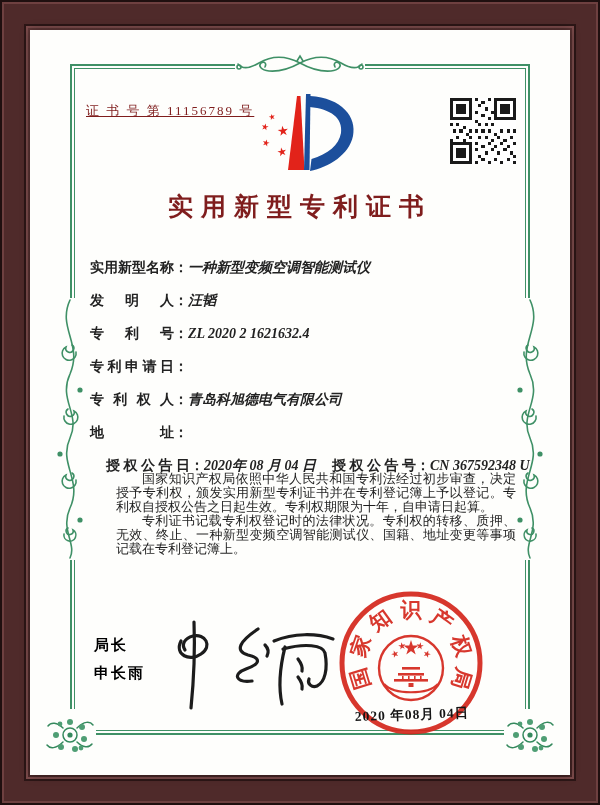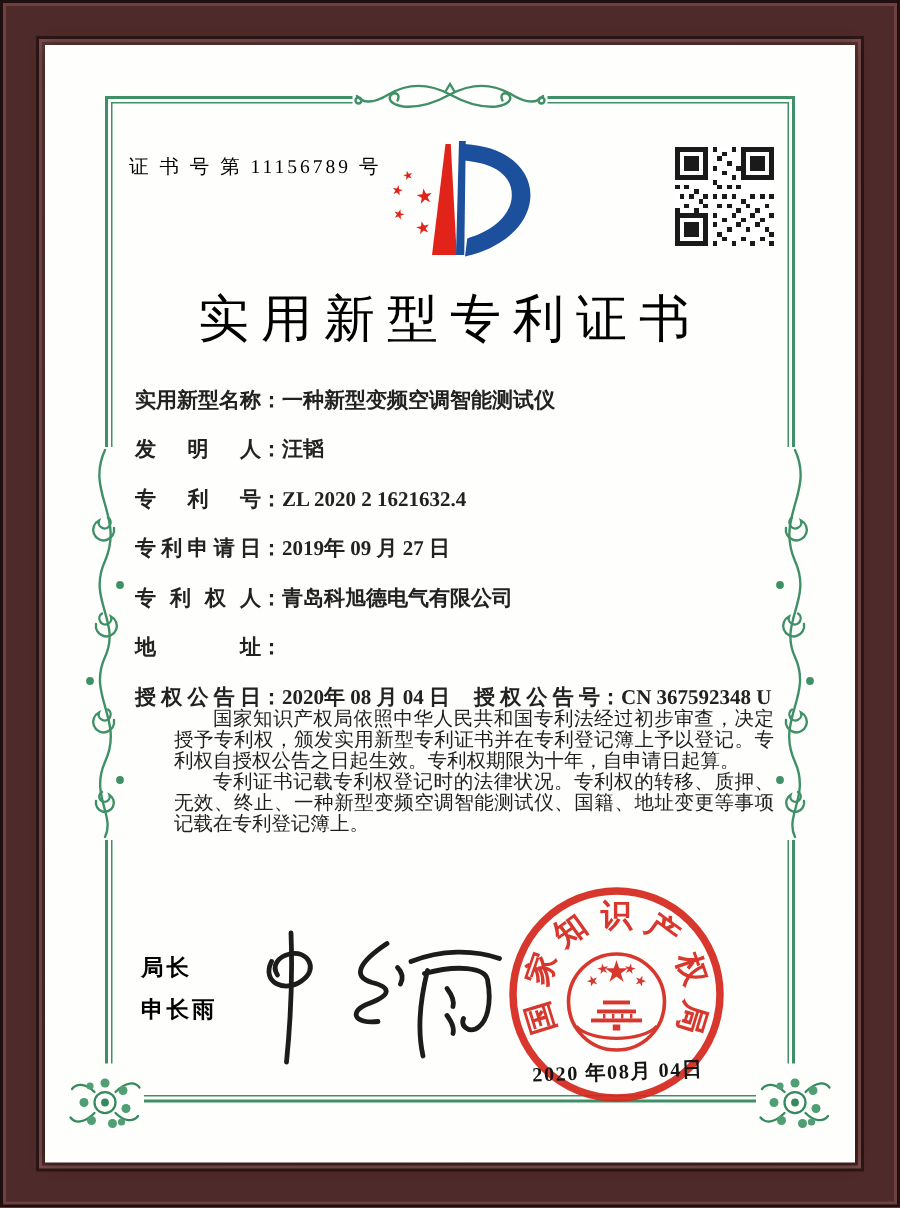--- a/index.html
+++ b/index.html
@@ -27,37 +27,37 @@
   .gborder{
     position:absolute;left:40px;right:40px;top:34px;bottom:40px;
     border:2px solid #3f9066;pointer-events:none;
   }
   .gborder::after{
     content:"";position:absolute;inset:2px;border:1px solid #3f9066;
   }
   .orn{position:absolute;background:#fefefc;}
   .cert-no{
     position:absolute;left:56px;top:72px;
-    font-size:13px;letter-spacing:2px;color:#000000;
+    font-size:13px;letter-spacing:2px;color:#7f1d1d;text-decoration:underline;
   }
   .logo{position:absolute;left:208px;top:58px;}
   .qr{position:absolute;left:420px;top:68px;}
   .title{
     position:absolute;left:0;right:0;top:160px;text-align:center;
-    font-size:34px;font-weight:400;letter-spacing:8px;color:#000000;
+    font-size:25px;font-weight:700;letter-spacing:8px;color:#7f1d1d;
   }
   .fields{position:absolute;left:60px;right:54px;top:228px;font-size:14px;color:#222;}
   .frow{display:flex;align-items:flex-start;line-height:19px;margin-bottom:14px;font-weight:600;}
   .flabel{
     display:inline-block;width:84px;
     text-align:justify;text-align-last:justify;
   }
   .fcolon{display:inline-block;width:14px;}
-  .fvalue{white-space:nowrap;}
-  .grant-left{display:flex;align-items:baseline;width:226px;flex:none;}
+  .fvalue{white-space:nowrap;font-style:italic;}
+  .grant-left{display:flex;align-items:baseline;width:226px;flex:none;margin-left:16px;}
   .grant-right{display:flex;align-items:baseline;}
   .bodytext{
     position:absolute;left:58px;right:54px;top:442px;
     font-size:13px;line-height:14px;text-align:justify;color:#1e1e1e;font-weight:500;margin-left:28px;
   }
   .bodytext p{margin:0;text-indent:2em;}
   .signer{
     position:absolute;left:64px;top:606px;
     font-family:"Liberation Sans","DejaVu Sans",sans-serif;
     font-size:15px;font-weight:600;color:#000000;letter-spacing:2px;
@@ -212,21 +212,20 @@
       <span class="fvalue">汪韬</span>
     </div>
     <div class="frow">
       <span class="flabel">专利号</span>
         <span class="fcolon">：</span>
       <span class="fvalue">ZL 2020 2 1621632.4</span>
     </div>
     <div class="frow">
       <span class="flabel">专利申请日</span>
         <span class="fcolon">：</span>
-      <span class="fvalue">2019年 09 月 27 日</span>
     </div>
     <div class="frow">
       <span class="flabel">专利权人</span>
         <span class="fcolon">：</span>
       <span class="fvalue">青岛科旭德电气有限公司</span>
     </div>
     <div class="frow">
       <span class="flabel">地址</span>
         <span class="fcolon">：</span>
     </div>

